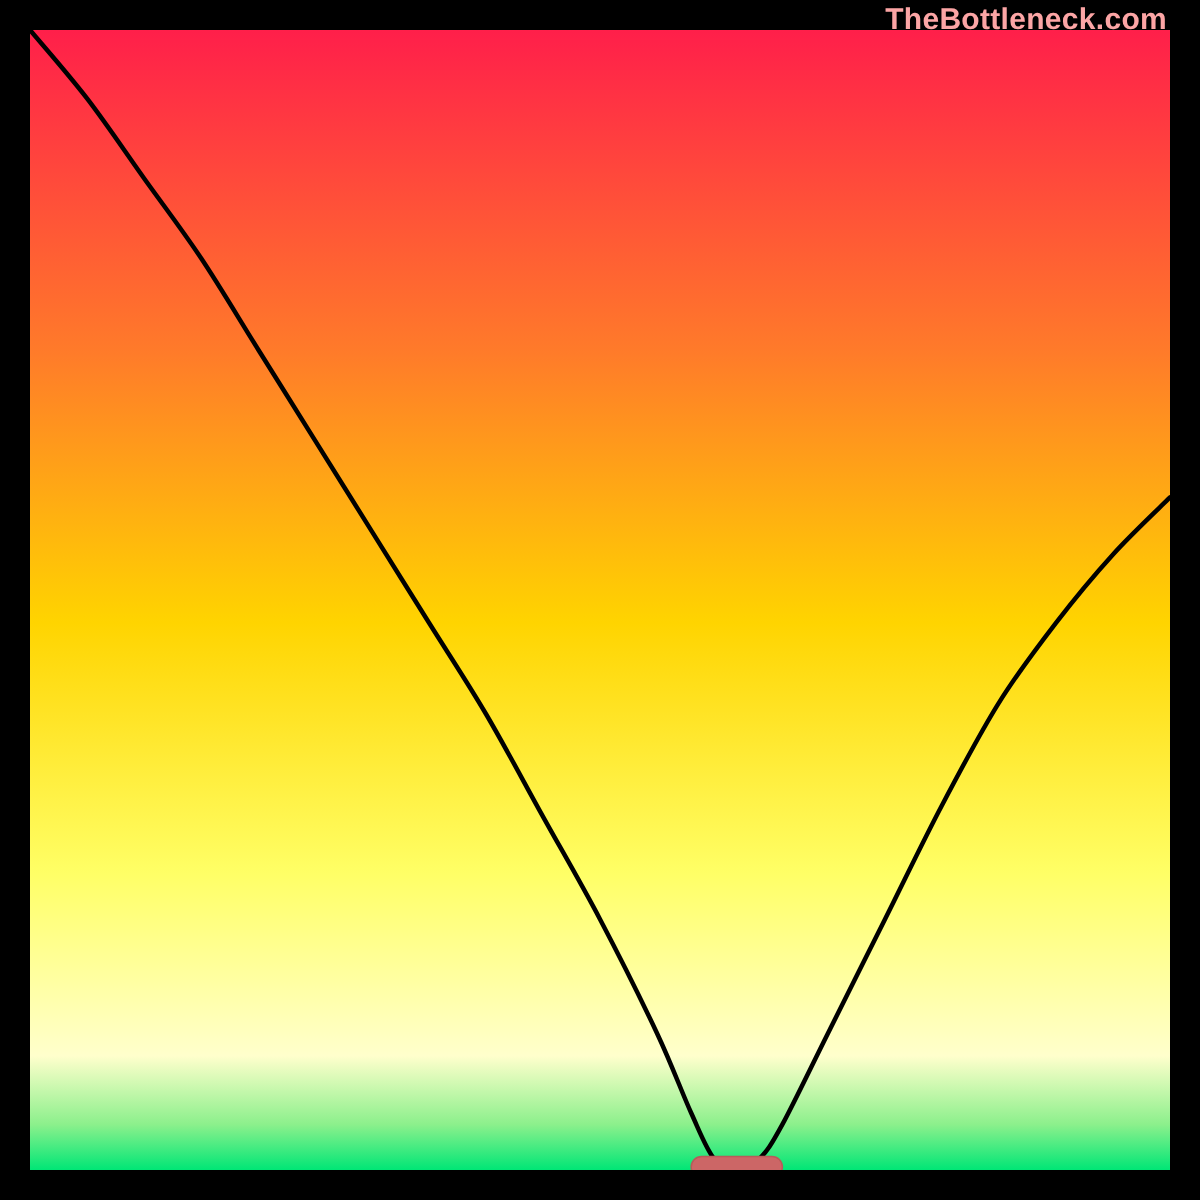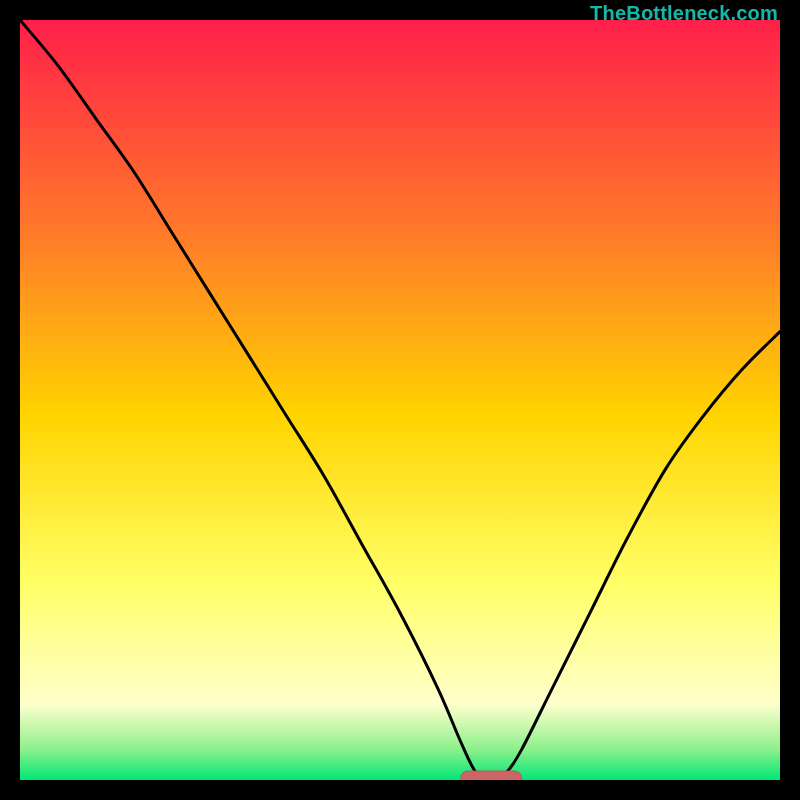--- a/index.html
+++ b/index.html
@@ -22,21 +22,21 @@
     width: 760px;
     height: 760px;
   }
   .watermark {
     position: absolute;
     top: 2px;
     right: 22px;
     font-family: Arial, Helvetica, sans-serif;
     font-size: 20px;
     font-weight: 700;
-    color: #14b8a6;
+    color: #fca5a5;
     letter-spacing: 0.2px;
     z-index: 10;
   }
   svg { display: block; }
 </style>
 </head>
 <body>
 
 <div class="chart-container">
 

